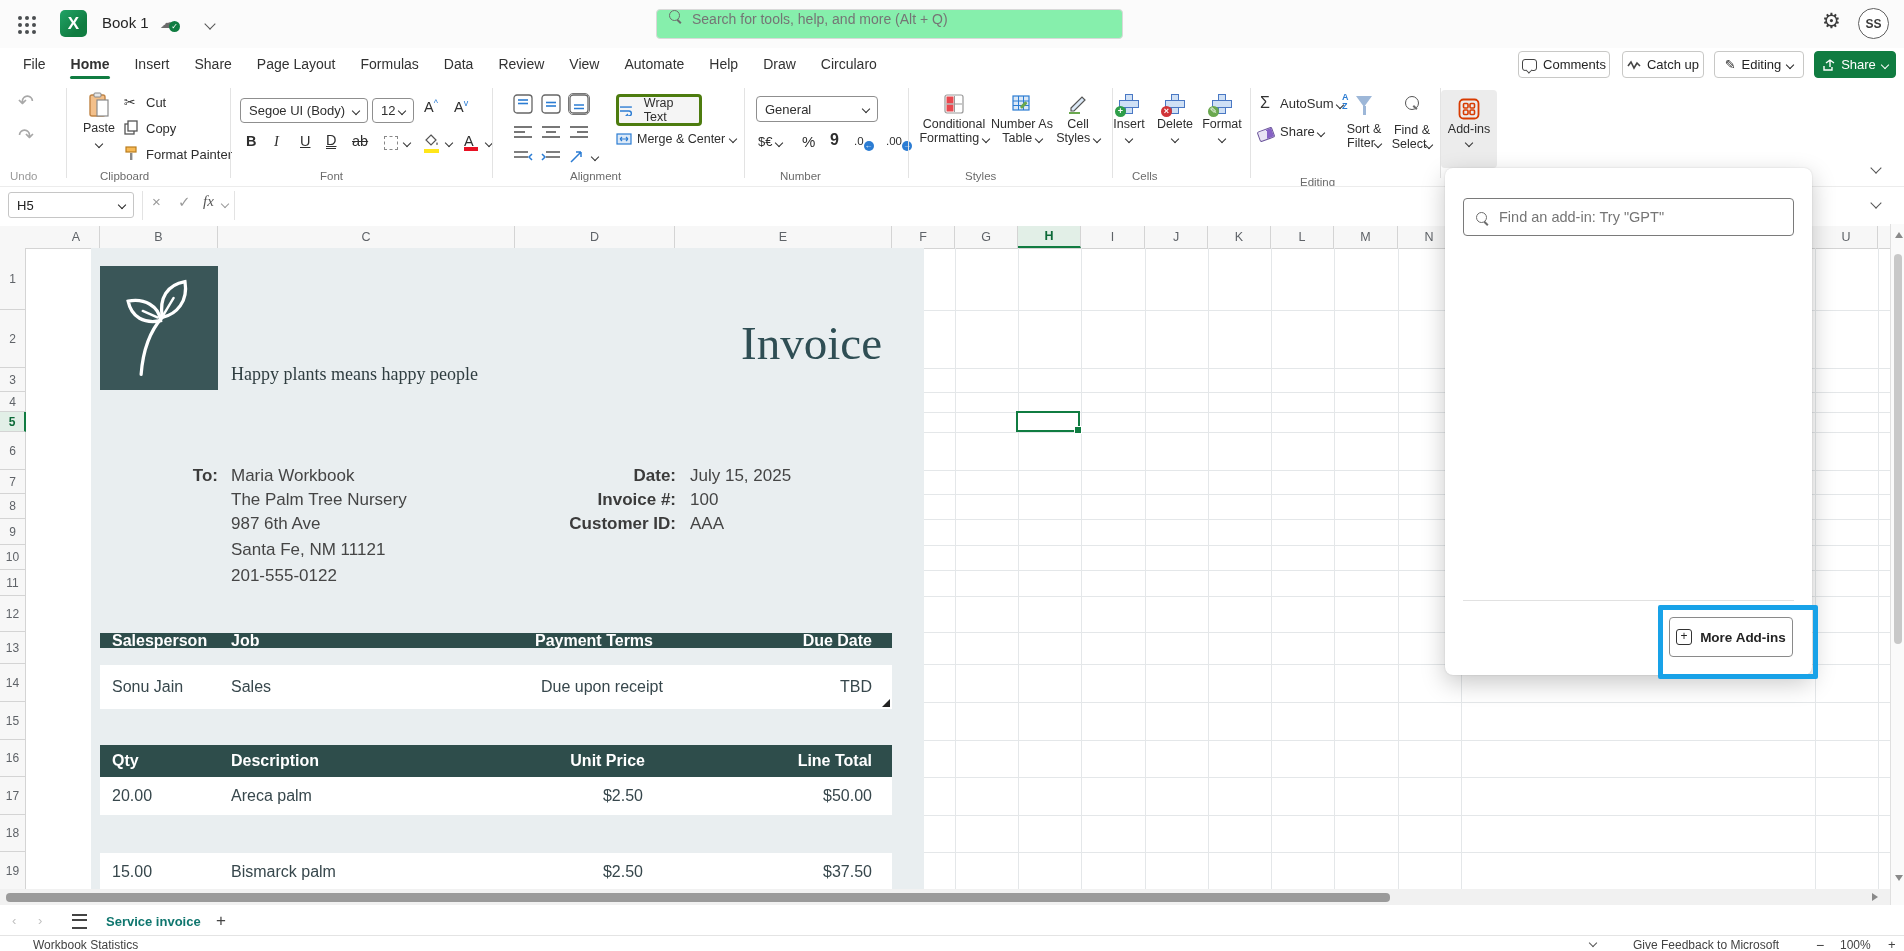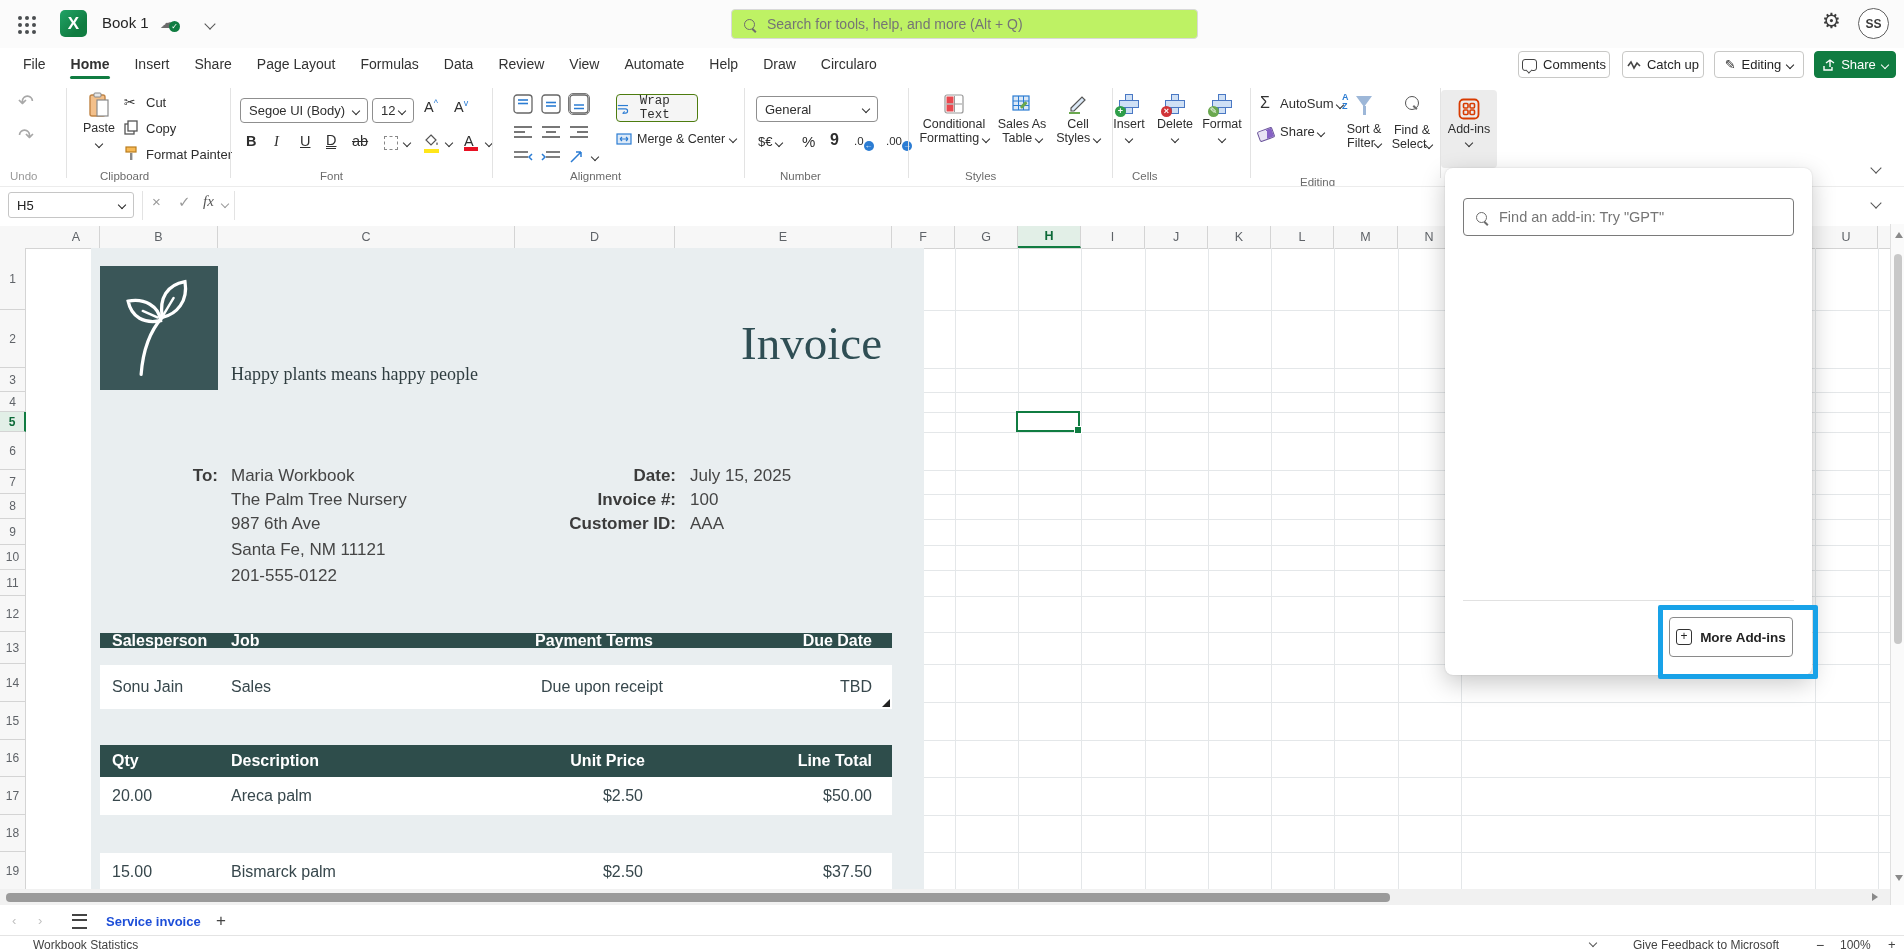--- a/index.html
+++ b/index.html
@@ -10,21 +10,21 @@
   .chv.sm{width:5px;height:5px;}
   
   #topbar{position:absolute;left:0;top:0;width:1904px;height:48px;background:#fbfbfb;}
   #waffle{position:absolute;left:16px;top:14px;width:21px;height:21px;display:grid;grid-template-columns:repeat(3,1fr);grid-template-rows:repeat(3,1fr);}
   #waffle i{width:4px;height:4px;border-radius:50%;background:#4a4d50;margin:auto;}
   #xlicon{position:absolute;left:60px;top:10px;width:27px;height:27px;border-radius:5px;background:linear-gradient(135deg,#21a366 0%,#107c41 70%);color:#fff;font-weight:bold;font-size:17px;display:flex;align-items:center;justify-content:center;}
   #doctitle{position:absolute;left:102px;top:14px;font-size:15px;color:#252525;}
   #cloudok{position:absolute;left:160px;top:13px;font-size:16px;color:#6b6b6b;}
   #cloudok b{position:absolute;left:9px;top:8px;width:11px;height:11px;border-radius:50%;background:#107c41;color:#fff;font-size:8px;line-height:11px;text-align:center;font-weight:normal;}
   #title-chv{position:absolute;left:206px;top:20px;color:#555;}
-  #searchbox{position:absolute;left:731px;top:9px;width:467px;height:30px;background:#bef264;border:1px solid #d9d9d9;border-radius:4px;display:flex;align-items:center;padding-left:12px;box-sizing:border-box;}
+  #searchbox{position:absolute;left:656px;top:9px;width:467px;height:30px;background:#86efac;border:1px solid #d9d9d9;border-radius:4px;display:flex;align-items:flex-start;padding-left:12px;box-sizing:border-box;}
   .mag{display:inline-block;width:9px;height:9px;border:1.6px solid #6d6d6d;border-radius:50%;position:relative;flex:none;}
   .mag::after{content:"";position:absolute;left:8px;top:8px;width:5px;height:1.6px;background:#6d6d6d;transform:rotate(45deg);transform-origin:0 0;}
   #searchbox input{border:0;outline:0;background:transparent;font-size:14px;color:#555;margin-left:10px;width:400px;font-family:inherit;}
   #gear{position:absolute;left:1822px;top:9px;font-size:21px;color:#3c3c3c;}
   #avatar{position:absolute;left:1858px;top:8px;width:31px;height:31px;border-radius:50%;border:1.5px solid #5f5f5f;box-sizing:border-box;display:flex;align-items:center;justify-content:center;font-size:12px;font-weight:bold;color:#3b3b3b;background:#fff;}
   
   #menubar{position:absolute;left:0;top:48px;width:1904px;height:32px;background:#fff;}
   #menuitems{position:absolute;left:22px;top:0;height:32px;display:flex;gap:23px;align-items:center;}
   .menu-item{font-size:14px;color:#323232;cursor:pointer;position:relative;padding:5px 1px;}
   .menu-item.active{font-weight:bold;}
@@ -84,21 +84,21 @@
   #vscroll{position:absolute;left:1890px;top:224px;width:14px;height:681px;background:#fafafa;border-left:1px solid #e0e0e0;box-sizing:border-box;}
   #vthumb{position:absolute;left:3px;top:30px;width:8px;height:390px;background:#c8c8c8;border-radius:4px;}
   .varrow{position:absolute;left:4px;width:0;height:0;border-left:4px solid transparent;border-right:4px solid transparent;}
   #hscroll{position:absolute;left:0;top:889px;width:1890px;height:16px;background:#f1f1f1;}
   #hthumb{position:absolute;left:6px;top:4px;width:1384px;height:9px;background:#9a9a9a;border-radius:4px;}
   #harrow{position:absolute;left:1872px;top:4px;width:0;height:0;border-top:4.5px solid transparent;border-bottom:4.5px solid transparent;border-left:6px solid #8a8a8a;}
   #sheetbar{position:absolute;left:0;top:905px;width:1904px;height:30px;background:#fff;}
   .snav{position:absolute;top:8px;color:#c0c0c0;font-size:13px;}
   #hamb{position:absolute;left:72px;top:9px;width:15px;height:11px;border-top:2px solid #444;border-bottom:2px solid #444;}
   #hamb::after{content:"";display:block;margin-top:2.5px;height:2px;background:#444;}
-  #sheettab{position:absolute;left:102px;top:3px;height:27px;padding:0 4px;display:flex;align-items:center;font-size:13px;font-weight:bold;color:#1d4ed8;border-bottom:3px solid #107c41;}
+  #sheettab{position:absolute;left:102px;top:3px;height:27px;padding:0 4px;display:flex;align-items:center;font-size:13px;font-weight:bold;color:#0f766e;border-bottom:3px solid #107c41;}
   #addsheet{position:absolute;left:216px;top:6px;font-size:17px;color:#444;}
   #statusbar{position:absolute;left:0;top:935px;width:1904px;height:16px;background:#fff;border-top:1px solid #e4e4e4;font-size:12px;color:#424242;}
 </style>
 </head>
 <body>
 
 <div id="stage">
 
   <div id="topbar">
     <div id="waffle">
@@ -274,21 +274,21 @@
       </svg>
     <svg class="abs" style="left:541px;top:70px;" width="20" height="14" viewBox="0 0 20 14">
         <line x1="5" y1="2" x2="19" y2="2" stroke="#555" stroke-width="1.5"></line>
         <line x1="5" y1="7" x2="19" y2="7" stroke="#555" stroke-width="1.5"></line>
         <path d="M1 4l3 3-3 3" fill="none" stroke="#2b7cd3" stroke-width="1.5"></path>
       </svg>
     <svg class="abs" style="left:569px;top:70px;" width="18" height="14" viewBox="0 0 18 14">
         <path d="M2 12L12 2M12 2v5M12 2H7" fill="none" stroke="#2b7cd3" stroke-width="1.5"></path>
       </svg>
     <span class="abs chv sm" style="left:592px;top:74px;"></span>
-    <div class="abs" style="left:616px;top:14px;width:80px;height:26px;border:1px solid #4d7c0f;border-radius:4px;display:flex;align-items:center;justify-content:center;gap:11px;background:#f5f5f5;font-family:Liberation Mono, monospace;">
+    <div class="abs" style="left:616px;top:14px;width:80px;height:26px;border:3px solid #4d7c0f;border-radius:4px;display:flex;align-items:center;justify-content:center;gap:11px;background:#f5f5f5;">
       <svg width="14" height="11" viewBox="0 0 14 11">
           <line x1="1" y1="2" x2="13" y2="2" stroke="#2b7cd3" stroke-width="1.4"></line>
           <path d="M1 6h9a2.5 2.5 0 010 5H8" fill="none" stroke="#2b7cd3" stroke-width="1.4"></path>
           <path d="M9 9l-2 2 2 2" fill="none" stroke="#2b7cd3" stroke-width="1.2"></path>
         </svg>
       <span class="rtext" style="font-size:12.5px;">Wrap Text</span>
     </div>
     <div class="abs" style="left:616px;top:52px;display:flex;align-items:center;gap:5px;">
       <svg width="16" height="12" viewBox="0 0 16 12">
           <rect x="1" y="1" width="14" height="10" fill="#dce9f7" stroke="#2b7cd3" stroke-width="1.2"></rect>
@@ -325,21 +325,21 @@
     </div>
     <div class="vbtn" style="left:990px;top:14px;width:64px;">
       <svg width="20" height="20" viewBox="0 0 20 20">
           <rect x="1" y="2" width="16" height="14" fill="#dce9f7" stroke="#2b7cd3" stroke-width="1.2"></rect>
           <line x1="1" y1="7" x2="17" y2="7" stroke="#2b7cd3"></line>
           <line x1="1" y1="11.5" x2="17" y2="11.5" stroke="#2b7cd3"></line>
           <line x1="6.5" y1="2" x2="6.5" y2="16" stroke="#2b7cd3"></line>
           <line x1="11.5" y1="2" x2="11.5" y2="16" stroke="#2b7cd3"></line>
           <rect x="12" y="11" width="8" height="3" rx="1" transform="rotate(-45 12 17)" fill="#6aa84f"></rect>
         </svg>
-      <div>Sales As</div>
+      <div>Number As</div>
       <div><span>Table</span> <span class="chv sm"></span></div>
     </div>
     <div class="vbtn" style="left:1050px;top:14px;width:56px;">
       <svg width="20" height="20" viewBox="0 0 20 20">
           <path d="M3 14L14 3l3 3L6 17H3z" fill="#dce9f7" stroke="#555" stroke-width="1.2"></path>
           <line x1="1" y1="19" x2="12" y2="19" stroke="#6aa84f" stroke-width="2"></line>
         </svg>
       <div>Cell</div>
       <div><span>Styles</span> <span class="chv sm"></span></div>
     </div>

